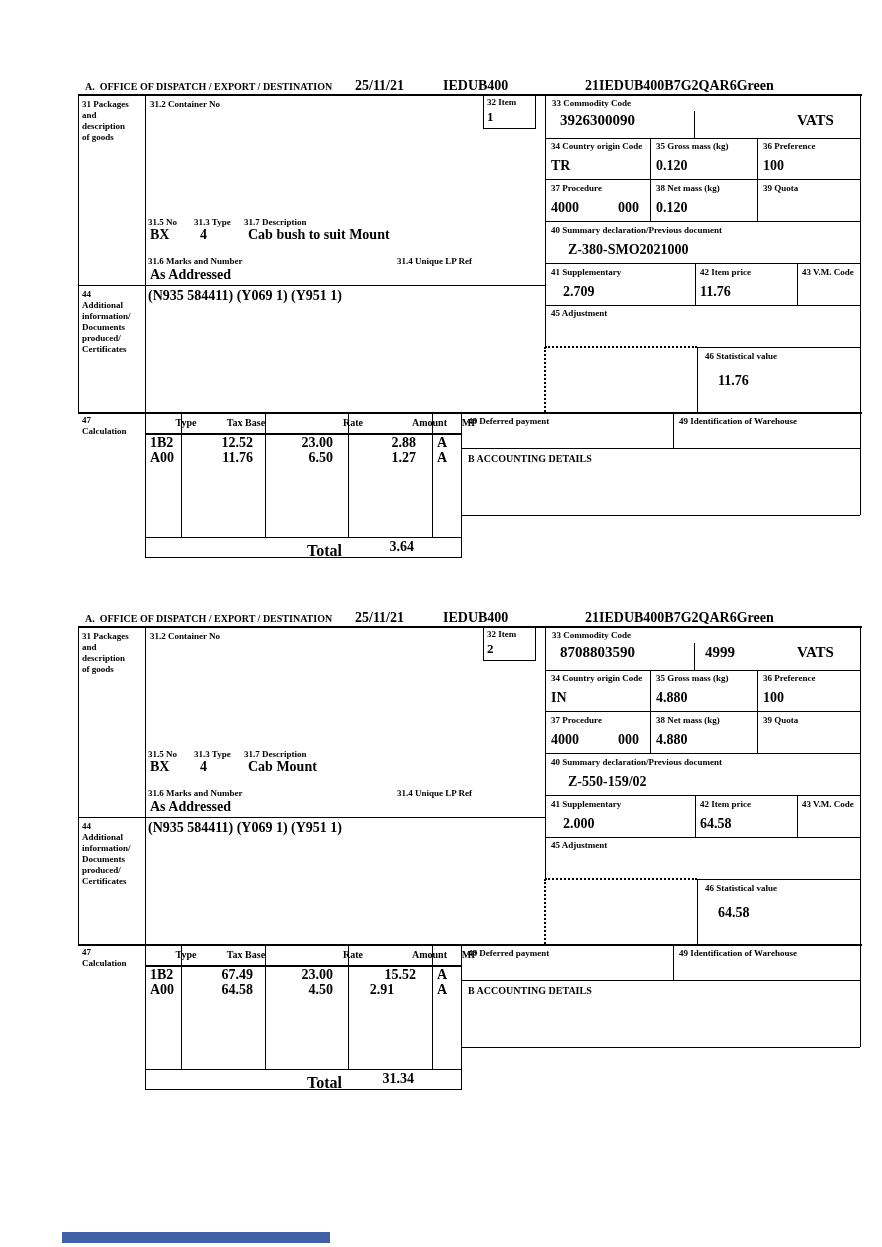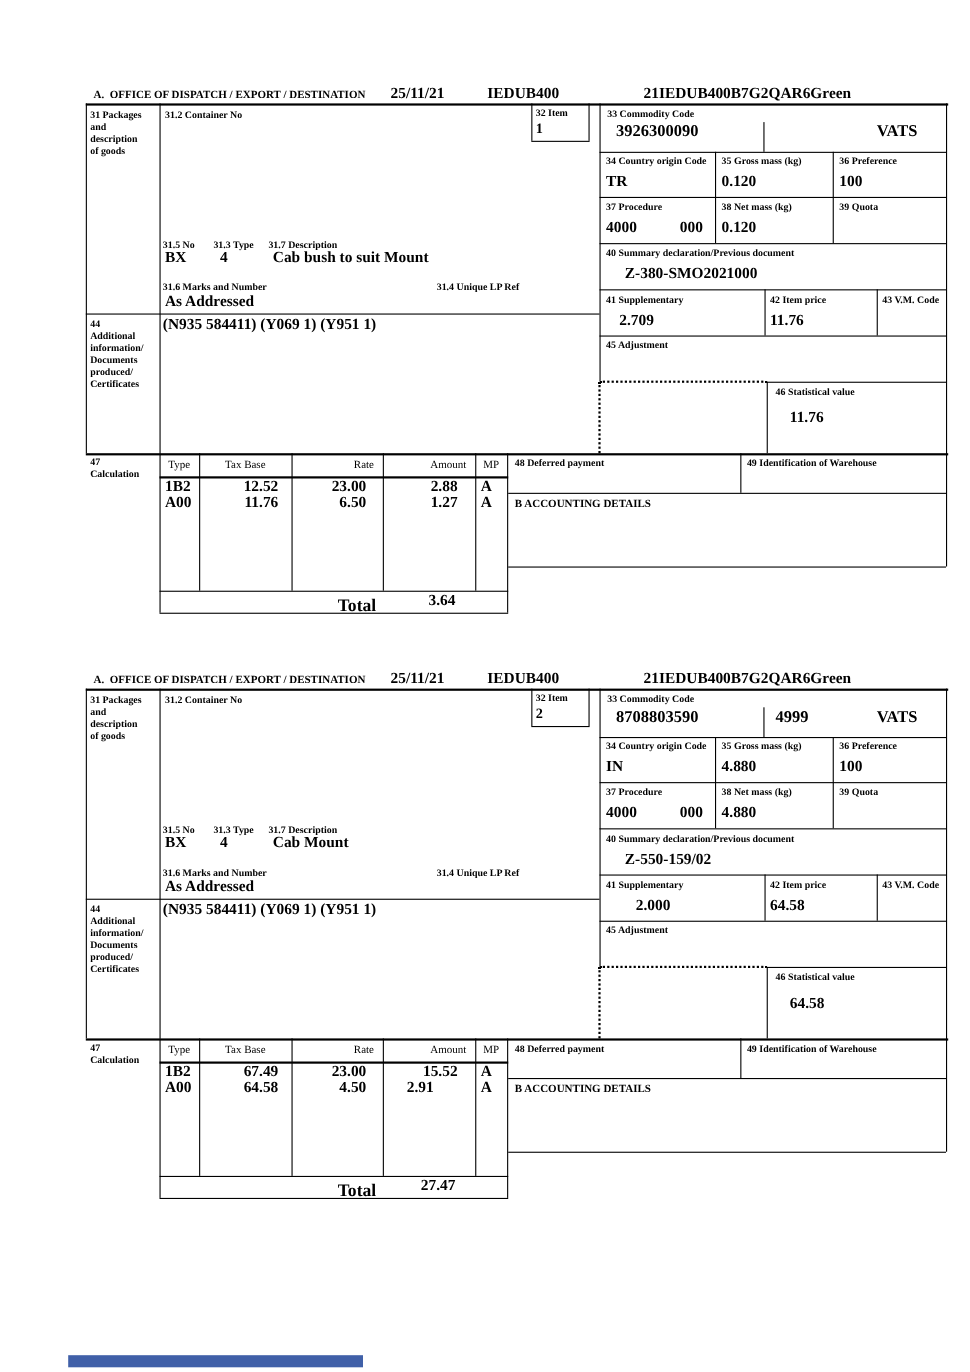--- a/index.html
+++ b/index.html
@@ -8,21 +8,21 @@
   .sad{position:absolute;left:78px;width:784px;height:482px;}
   .ln{position:absolute;background:#000;}
   .dv{position:absolute;width:0;border-left:2px dotted #000;}
   .dh{position:absolute;height:0;border-top:2px dotted #000;}
   .lbl{position:absolute;font-size:9px;font-weight:bold;white-space:nowrap;line-height:11px;}
   .pre{white-space:pre-line;}
   .val{position:absolute;font-size:14px;font-weight:bold;white-space:nowrap;line-height:15px;}
   .big{font-size:15px;}
   .office{position:absolute;font-size:10px;font-weight:bold;white-space:pre;}
   .hv{position:absolute;font-size:14px;font-weight:bold;white-space:nowrap;}
-  .ch{position:absolute;top:339px;font-size:10px;font-weight:normal;}
+  .ch{position:absolute;top:339px;font-size:10px;font-weight:bold;padding-left:23px;}
   .cv{position:absolute;font-size:14px;font-weight:bold;line-height:15px;}
   .tl{position:absolute;font-size:16px;font-weight:bold;}
   .b10{position:absolute;font-size:10px;font-weight:bold;white-space:nowrap;}
 </style>
 </head>
 <body>
 
 <div id="page">
 
   <div class="sad" style="top:78px">
@@ -214,21 +214,21 @@
     <div class="val" style="left:685px;top:80px">100</div>
     <div class="lbl" style="left:473px;top:105px">37 Procedure</div>
     <div class="val" style="left:473px;top:122px">4000</div>
     <div class="val" style="left:540px;top:122px">000</div>
     <div class="lbl" style="left:578px;top:105px">38 Net mass (kg)</div>
     <div class="val" style="left:578px;top:122px">4.880</div>
     <div class="lbl" style="left:685px;top:105px">39 Quota</div>
     <div class="lbl" style="left:473px;top:147px">40 Summary declaration/Previous document</div>
     <div class="val" style="left:490px;top:164px">Z-550-159/02</div>
     <div class="lbl" style="left:473px;top:189px">41 Supplementary</div>
-    <div class="val" style="left:500px;top:206px">2.000</div>
+    <div class="val" style="left:485px;top:206px">2.000</div>
     <div class="lbl" style="left:622px;top:189px">42 Item price</div>
     <div class="val" style="left:622px;top:206px">64.58</div>
     <div class="lbl" style="left:724px;top:189px">43 V.M. Code</div>
     <div class="lbl" style="left:473px;top:230px">45 Adjustment</div>
     <div class="lbl" style="left:627px;top:273px">46 Statistical value</div>
     <div class="val" style="left:640px;top:295px">64.58</div>
     <div class="lbl" style="left:70px;top:139px">31.5 No</div>
     <div class="lbl" style="left:116px;top:139px">31.3 Type</div>
     <div class="lbl" style="left:166px;top:139px">31.7 Description</div>
     <div class="val" style="left:72px;top:149px">BX</div>
@@ -256,20 +256,20 @@
     <div class="cv" style="left:103px;top:357px;width:72px;text-align:right">67.49</div>
     <div class="cv" style="left:187px;top:357px;width:68px;text-align:right">23.00</div>
     <div class="cv" style="left:270px;top:357px;width:68px;text-align:right">15.52</div>
     <div class="cv" style="left:359px;top:357px">A</div>
     <div class="cv" style="left:72px;top:372px">A00</div>
     <div class="cv" style="left:103px;top:372px;width:72px;text-align:right">64.58</div>
     <div class="cv" style="left:187px;top:372px;width:68px;text-align:right">4.50</div>
     <div class="cv" style="left:270px;top:372px;width:68px;text-align:center">2.91</div>
     <div class="cv" style="left:359px;top:372px">A</div>
     <div class="tl" style="left:189px;top:464px;width:75px;text-align:right">Total</div>
-    <div class="cv" style="left:260px;top:461px;width:76px;text-align:right">27.47</div>
+    <div class="cv" style="left:260px;top:461px;width:76px;text-align:right">31.34</div>
     <div class="lbl" style="left:390px;top:338px">48 Deferred payment</div>
     <div class="lbl" style="left:601px;top:338px">49 Identification of Warehouse</div>
     <div class="b10" style="left:390px;top:375px">B ACCOUNTING DETAILS</div>
   </div>
 
   <div style="position: absolute; left: 62px; top: 1232px; width: 268px; height: 11px; background: rgb(64, 96, 168);"></div>
 </div>
 
 </body></html>

